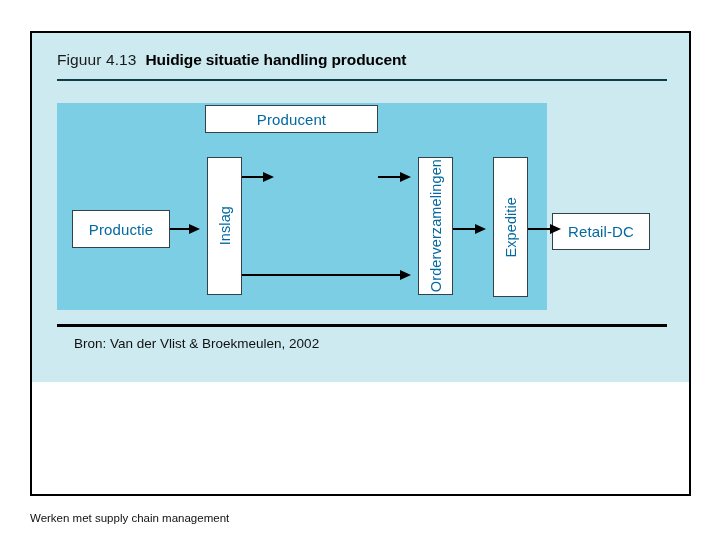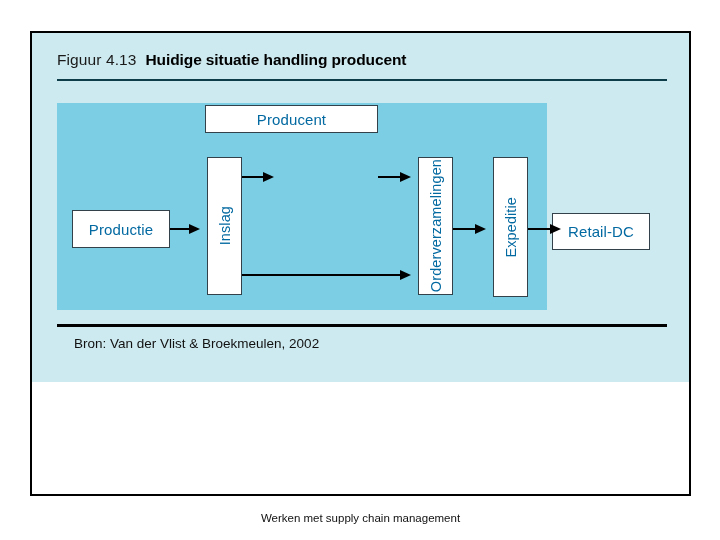--- a/index.html
+++ b/index.html
@@ -149,21 +149,21 @@
     margin-left: 17px;
   }
 
   
   #footer {
     position: absolute;
     left: 30px;
     top: 512px;
     width: 661px;
     display: flex;
-    justify-content: center;
+    justify-content: space-between;
     align-items: center;
     font-size: 11.5px;
     color: #111111;
     white-space: nowrap;
   }
 </style>
 </head>
 <body>
 
 <div id="slide-frame">

